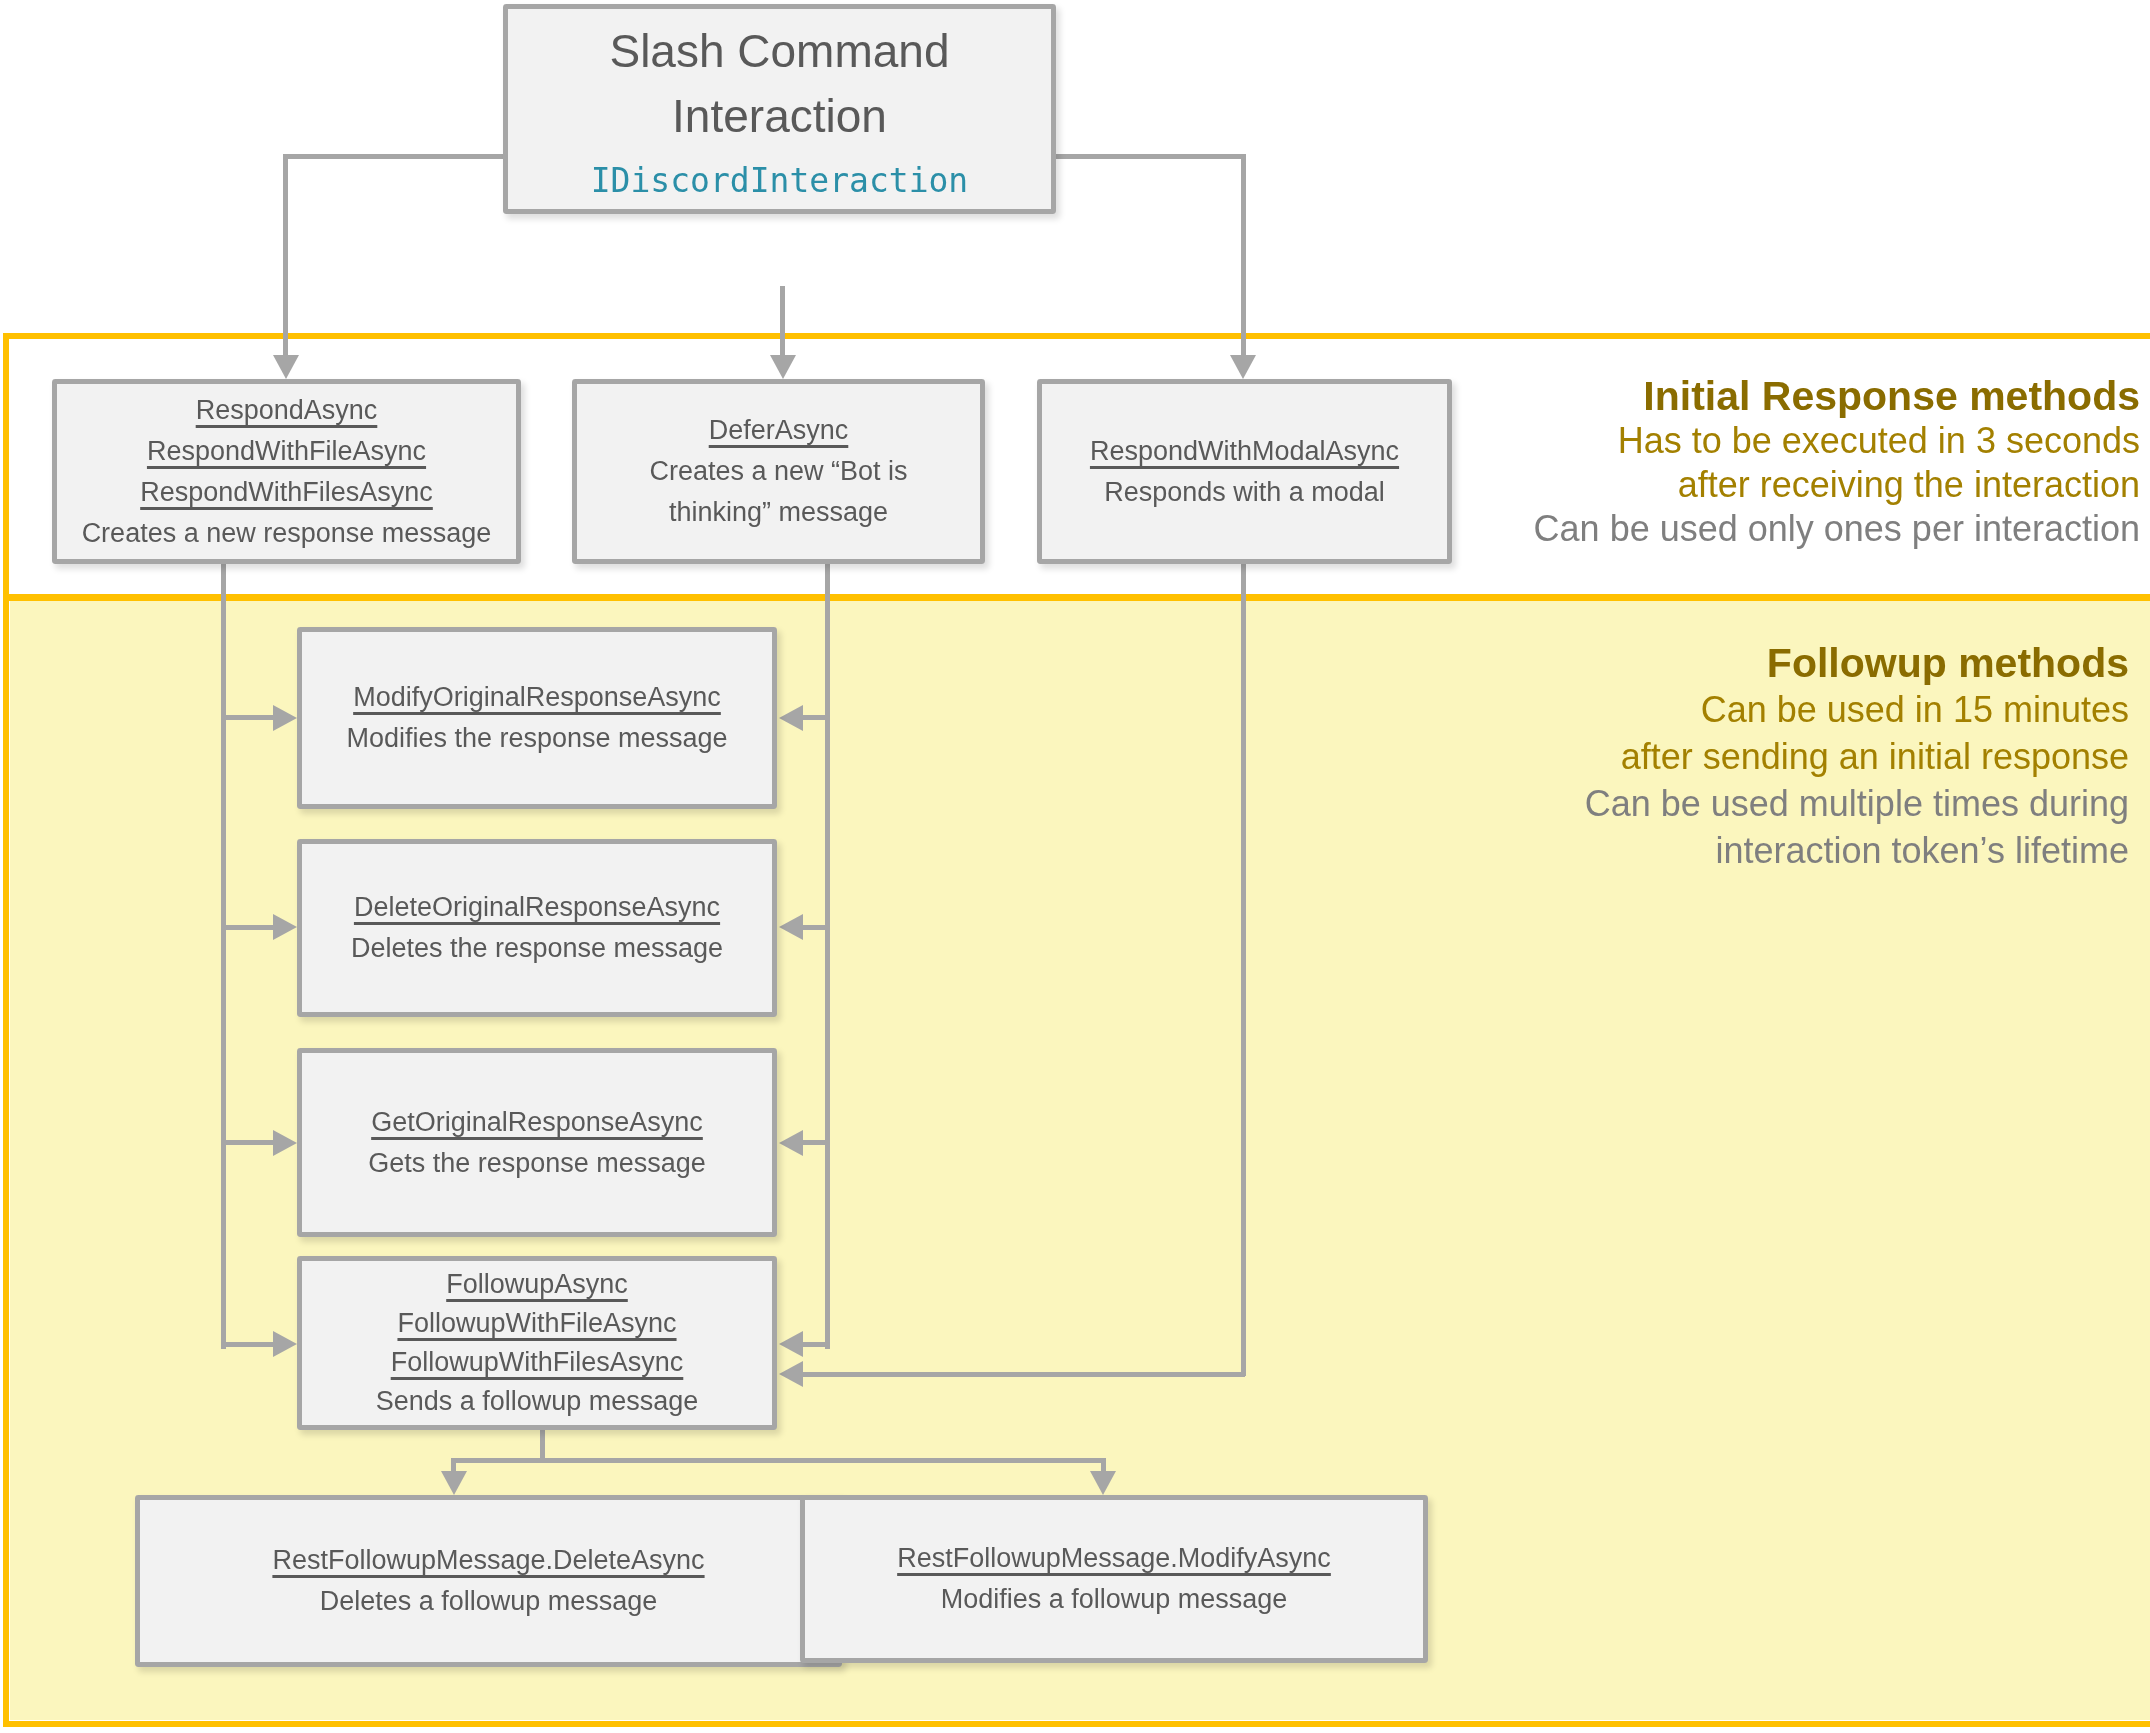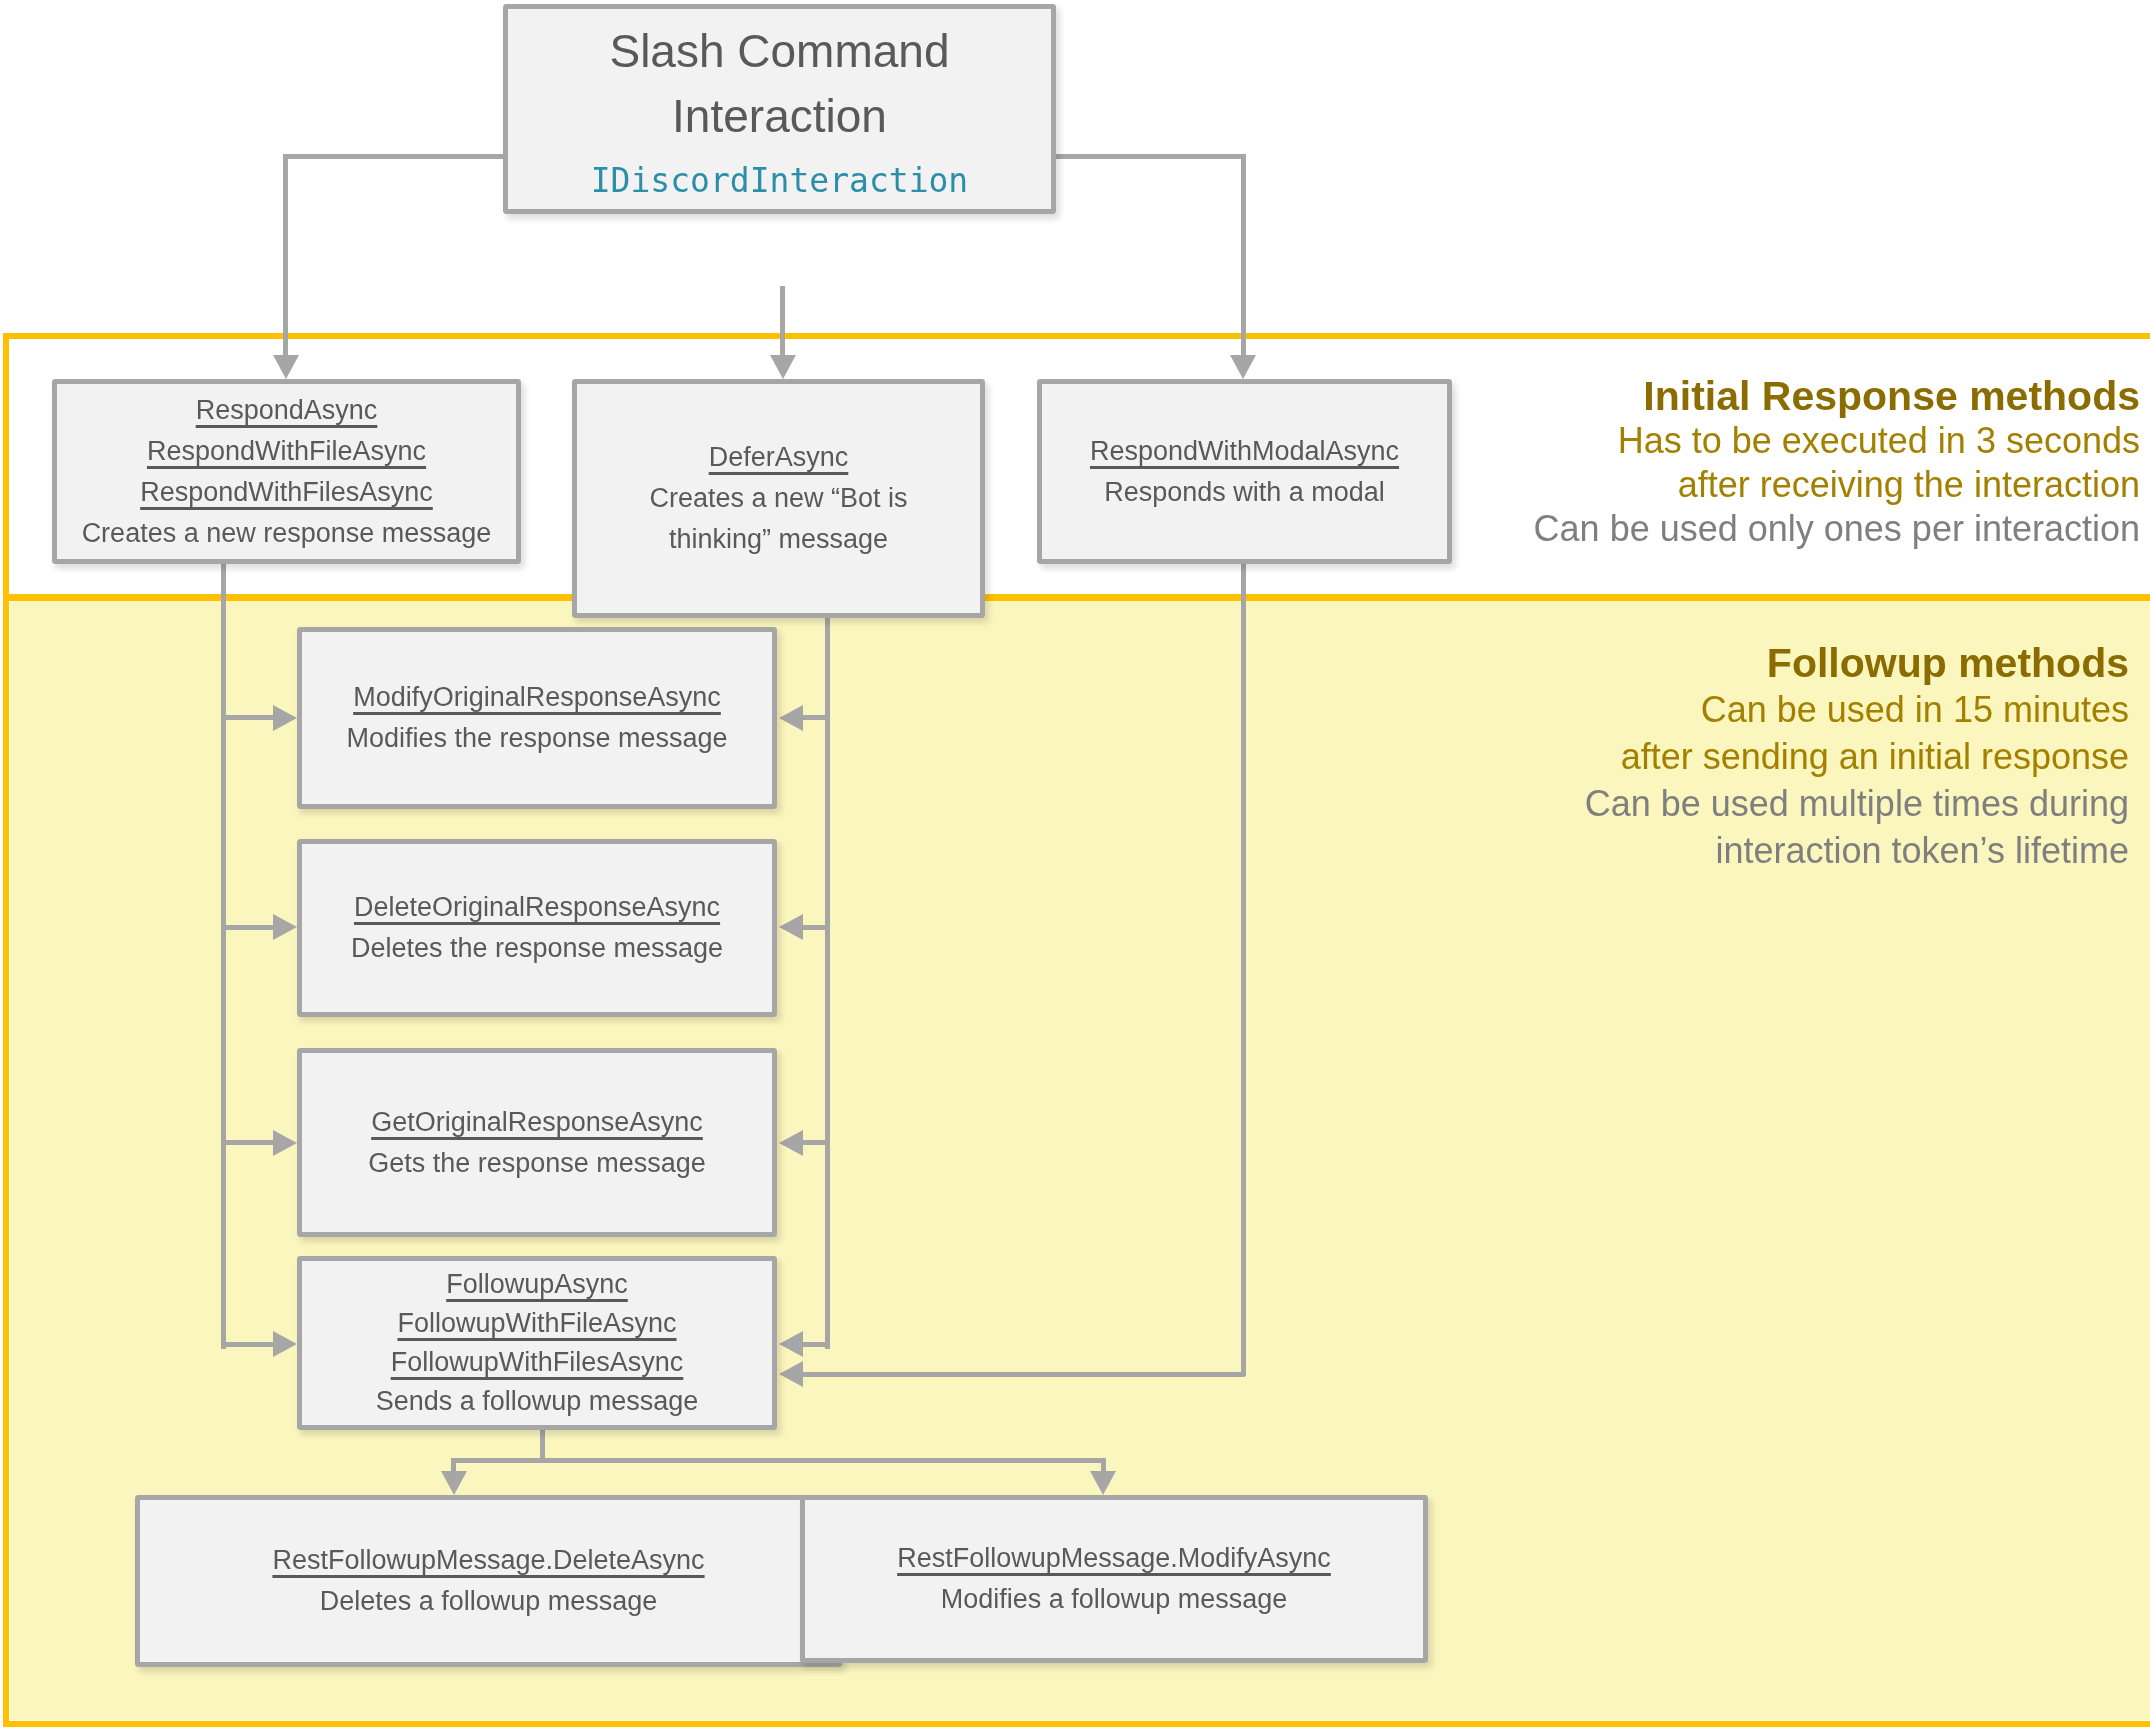--- a/index.html
+++ b/index.html
@@ -26,21 +26,21 @@
     box-sizing:border-box;display:flex;flex-direction:column;align-items:center;justify-content:center;
     text-align:center;color:#595959;z-index:3;box-shadow:3.9px 4.7px 6.9px rgba(0,0,0,0.13);
   }
   .node .m,.node .d{font-size:27px;line-height:41px;white-space:nowrap;}
   .node .m{text-decoration:underline;text-decoration-thickness:3px;text-underline-offset:6px;}
   .node .d{white-space:normal;}
   #node-slash-command{left:503px;top:4.3px;width:553px;height:210px;}
   #node-slash-command .title{font-size:46px;line-height:65px;color:#595959;}
   #node-slash-command .subtitle{font-family:"DejaVu Sans Mono",monospace;font-size:33px;color:#2B8FA8;margin-top:12px;}
   #node-respond{left:52px;top:379px;width:469px;height:185px;}
-  #node-defer{left:572px;top:379px;width:413px;height:239px;}
+  #node-defer{left:572px;top:379px;width:413px;height:185px;}
   #node-defer .d{max-width:310px;}
   #node-modal{left:1037px;top:379px;width:415px;height:185px;}
   #node-modify{left:297px;top:627px;width:480px;height:182px;}
   #node-delete{left:297px;top:839px;width:480px;height:178px;}
   #node-get{left:297px;top:1048px;width:480px;height:189px;}
   #node-followup{left:297px;top:1256px;width:480px;height:174px;}
   #node-followup .m,#node-followup .d{line-height:39px;}
   #node-rest-delete{left:135px;top:1495px;width:707px;height:172px;}
   #node-rest-modify{left:800px;top:1495px;width:628px;height:168px;}
   

